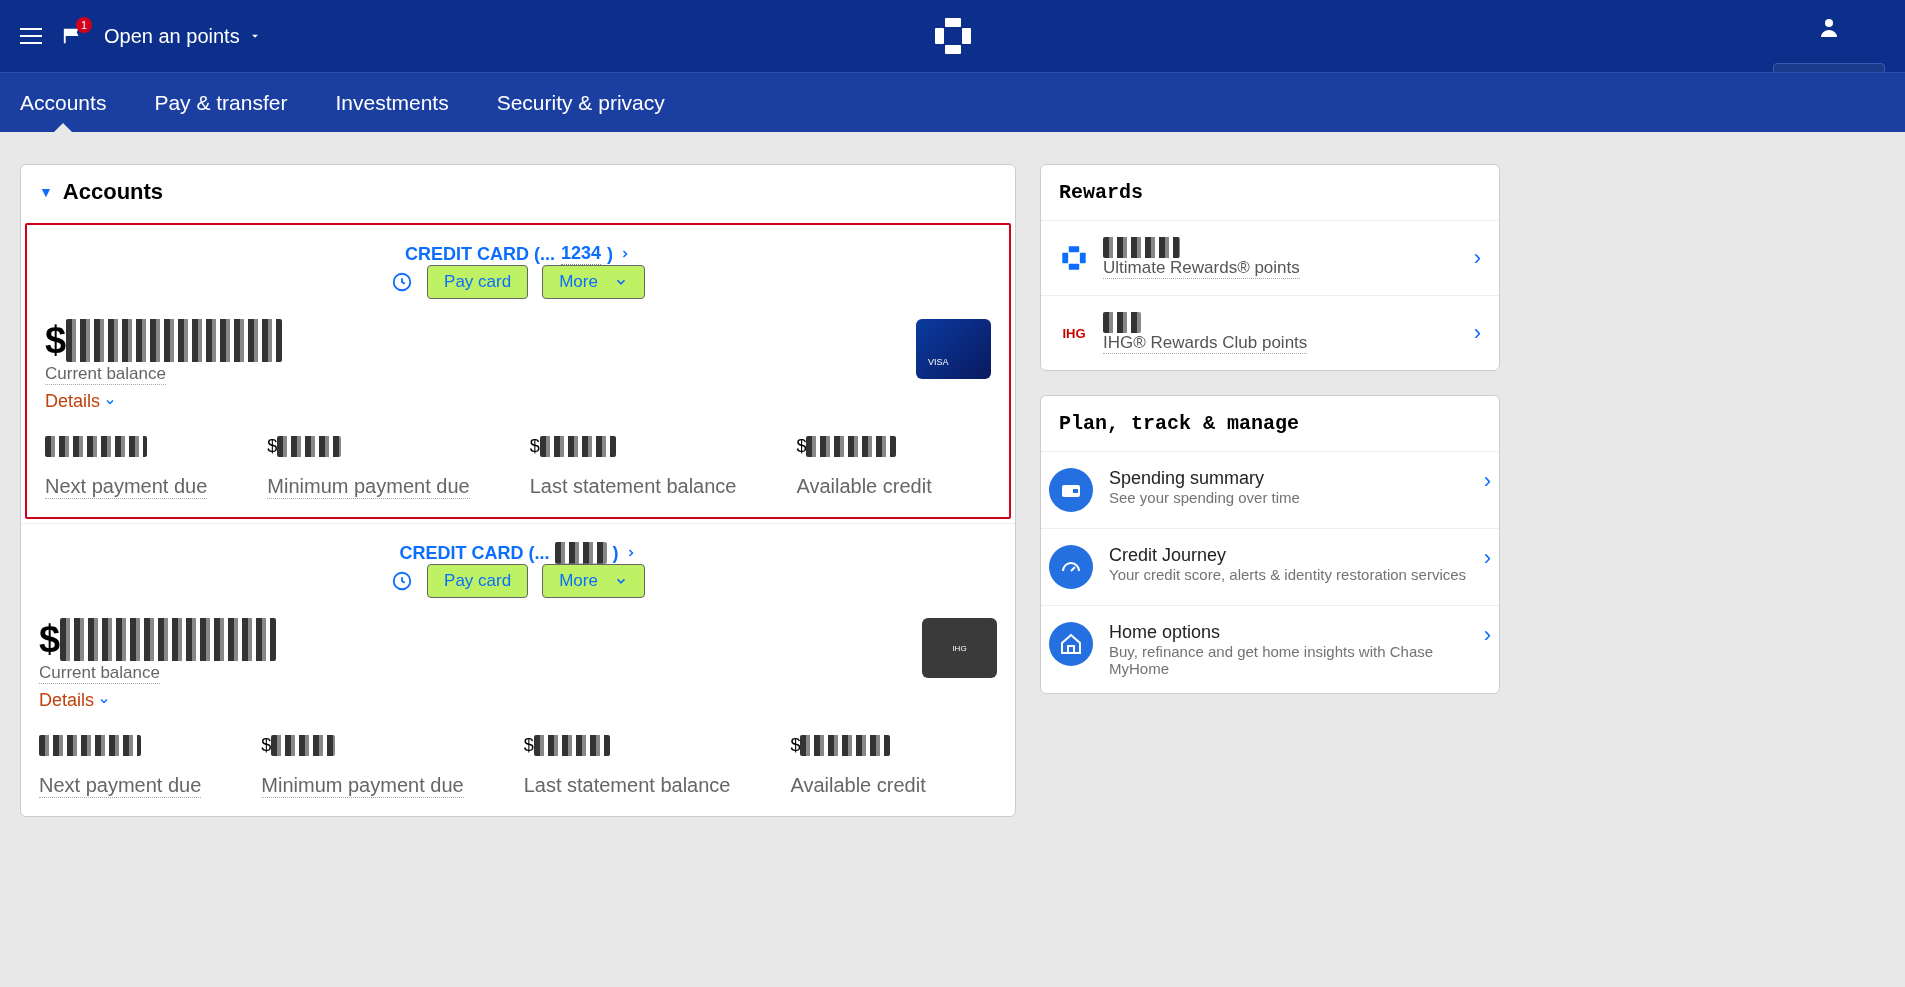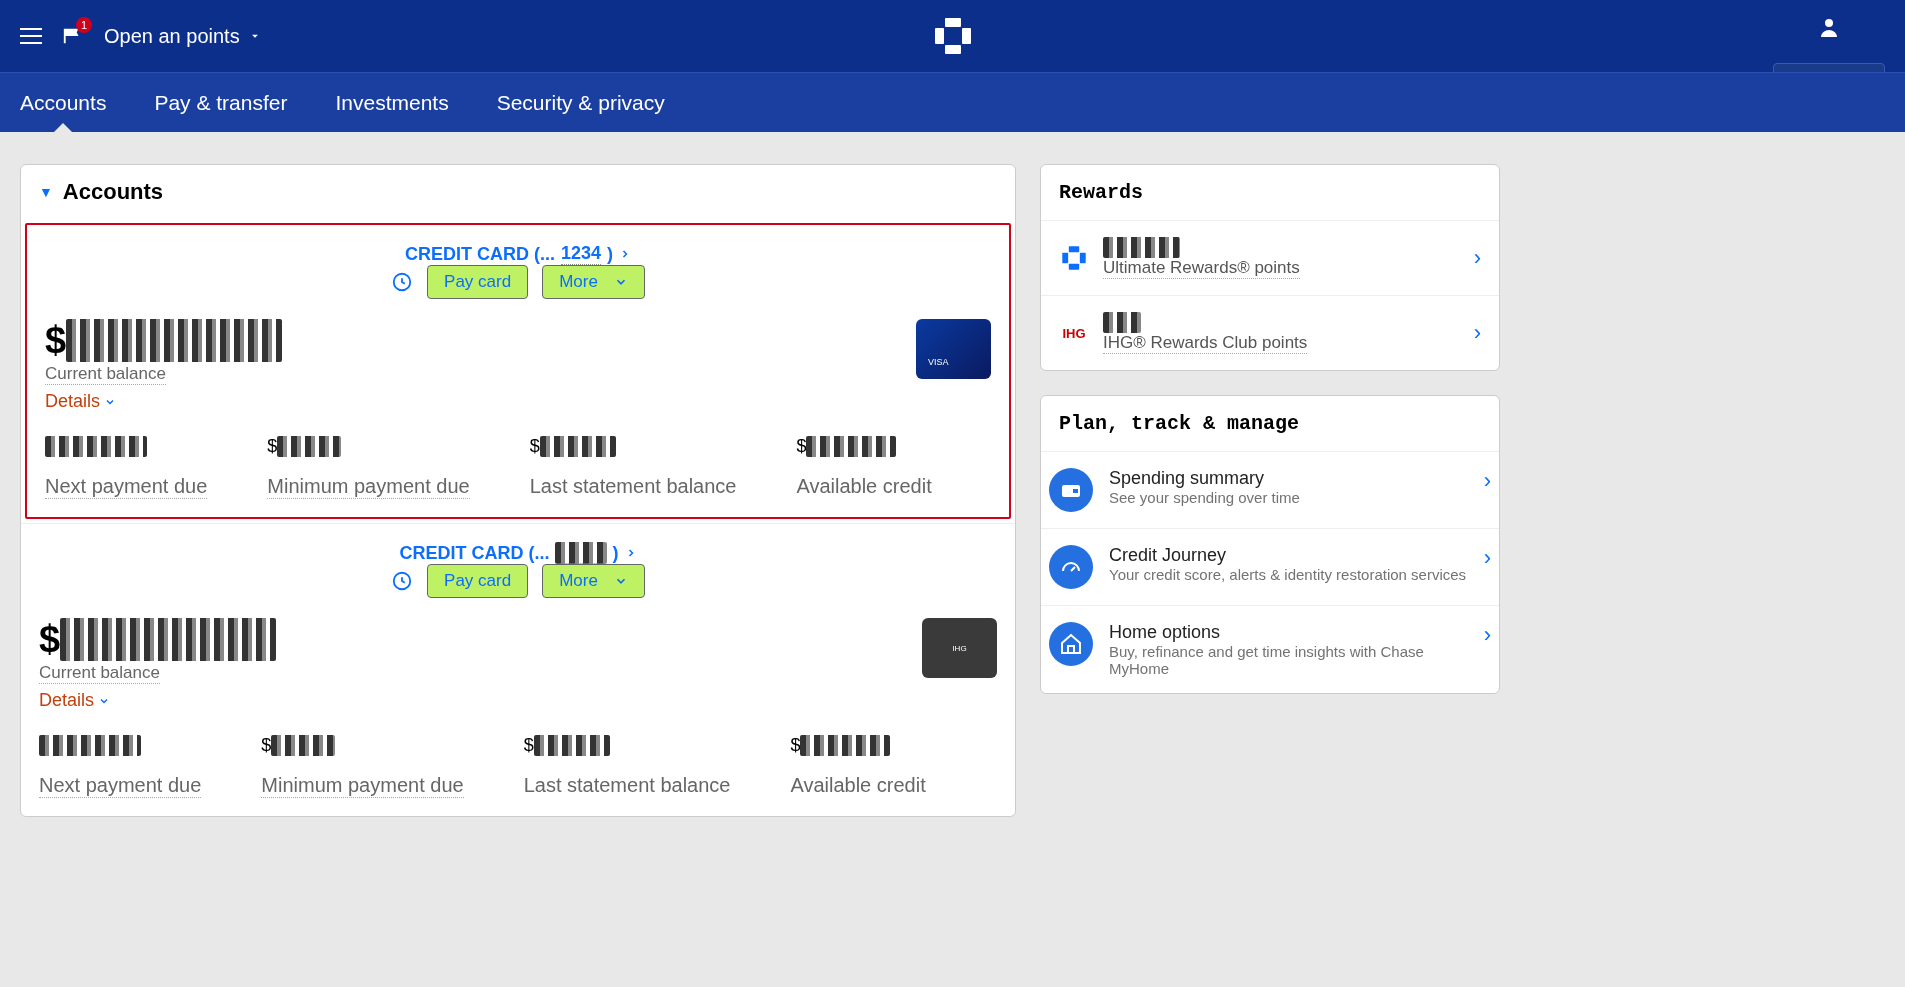--- a/index.html
+++ b/index.html
@@ -324,19 +324,19 @@
       </div>
       <div class="plan-item">
         <div class="plan-icon">
           <svg width="24" height="24" viewBox="0 0 24 24" fill="none" stroke="#fff" stroke-width="2">
               <path d="M3 11l9-8 9 8v10H3z"></path>
               <rect x="9" y="14" width="6" height="7"></rect>
             </svg>
         </div>
         <div class="plan-text">
           <div class="plan-title">Home options</div>
-          <div class="plan-desc">Buy, refinance and get time insights with Chase MyHome</div>
+          <div class="plan-desc">Buy, refinance and get home insights with Chase MyHome</div>
         </div>
         <span class="chev-right">›</span>
       </div>
     </div>
   </div>
 </div>
 
 </body></html>

